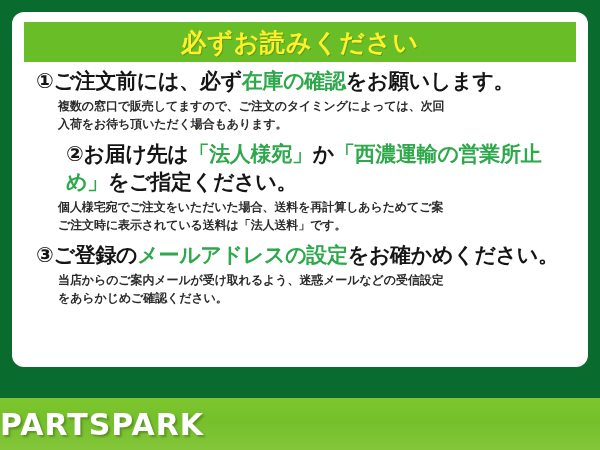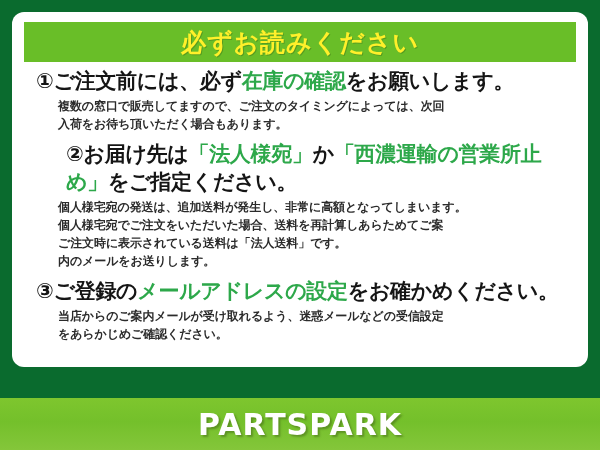--- a/index.html
+++ b/index.html
@@ -103,21 +103,20 @@
   
   .footer-band {
     position: absolute;
     left: 0;
     top: 398px;
     width: 600px;
     height: 52px;
     background: linear-gradient(180deg, #7ec62e 0%, #74c02b 45%, #84c63a 100%);
     display: flex;
     align-items: center;
-    justify-content: center;
   }
   .brand {
     color: #ffffff;
     font-size: 30px;
     font-weight: bold;
     letter-spacing: 1px;
     text-shadow: 2px 2px 2px rgba(60,90,20,0.45);
   }
 </style>
 </head>
@@ -135,24 +134,22 @@
         <div class="item">
           <div class="item-heading"><span>①</span><span>ご注文前には、必ず</span><span class="hl-green">在庫の確認</span><span>をお願いします。</span></div>
           <div class="item-body">
             <div>複数の窓口で販売してますので、ご注文のタイミングによっては、次回</div>
             <div>入荷をお待ち頂いただく場合もあります。</div>
           </div>
         </div>
         <div class="item">
           <div class="item-heading wrap"><span>②</span><span>お届け先は</span><span class="hl-green">「法人様宛」</span><span>か</span><span class="hl-green">「西濃運輸の営業所止め」</span><span>をご指定ください。</span></div>
           <div class="item-body">
-            <div>個人様宅宛の発送は、追加送料が発生し、非常に高額となってしまいます。</div>
             <div>個人様宅宛でご注文をいただいた場合、送料を再計算しあらためてご案</div>
             <div>ご注文時に表示されている送料は「法人送料」です。</div>
-            <div>内のメールをお送りします。</div>
           </div>
         </div>
         <div class="item">
           <div class="item-heading"><span>③</span><span>ご登録の</span><span class="hl-green">メールアドレスの設定</span><span>をお確かめください。</span></div>
           <div class="item-body">
             <div>当店からのご案内メールが受け取れるよう、迷惑メールなどの受信設定</div>
             <div>をあらかじめご確認ください。</div>
           </div>
         </div>
       </div>

